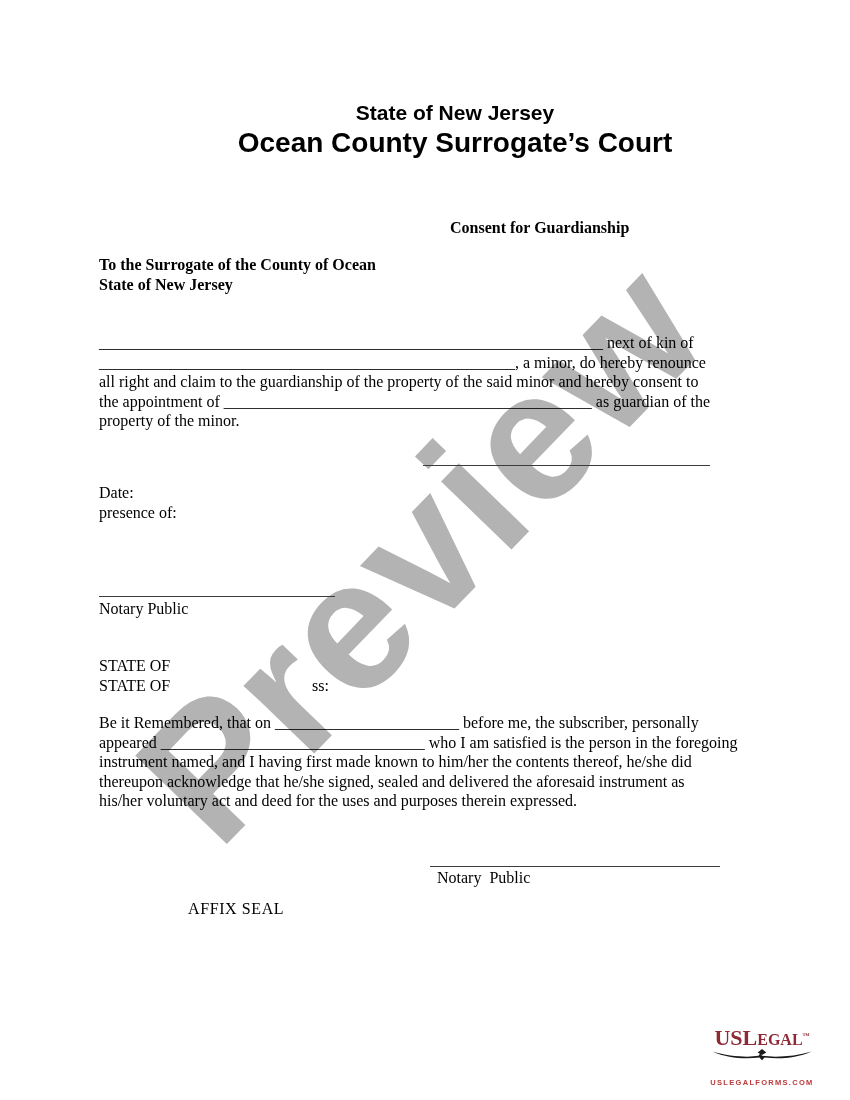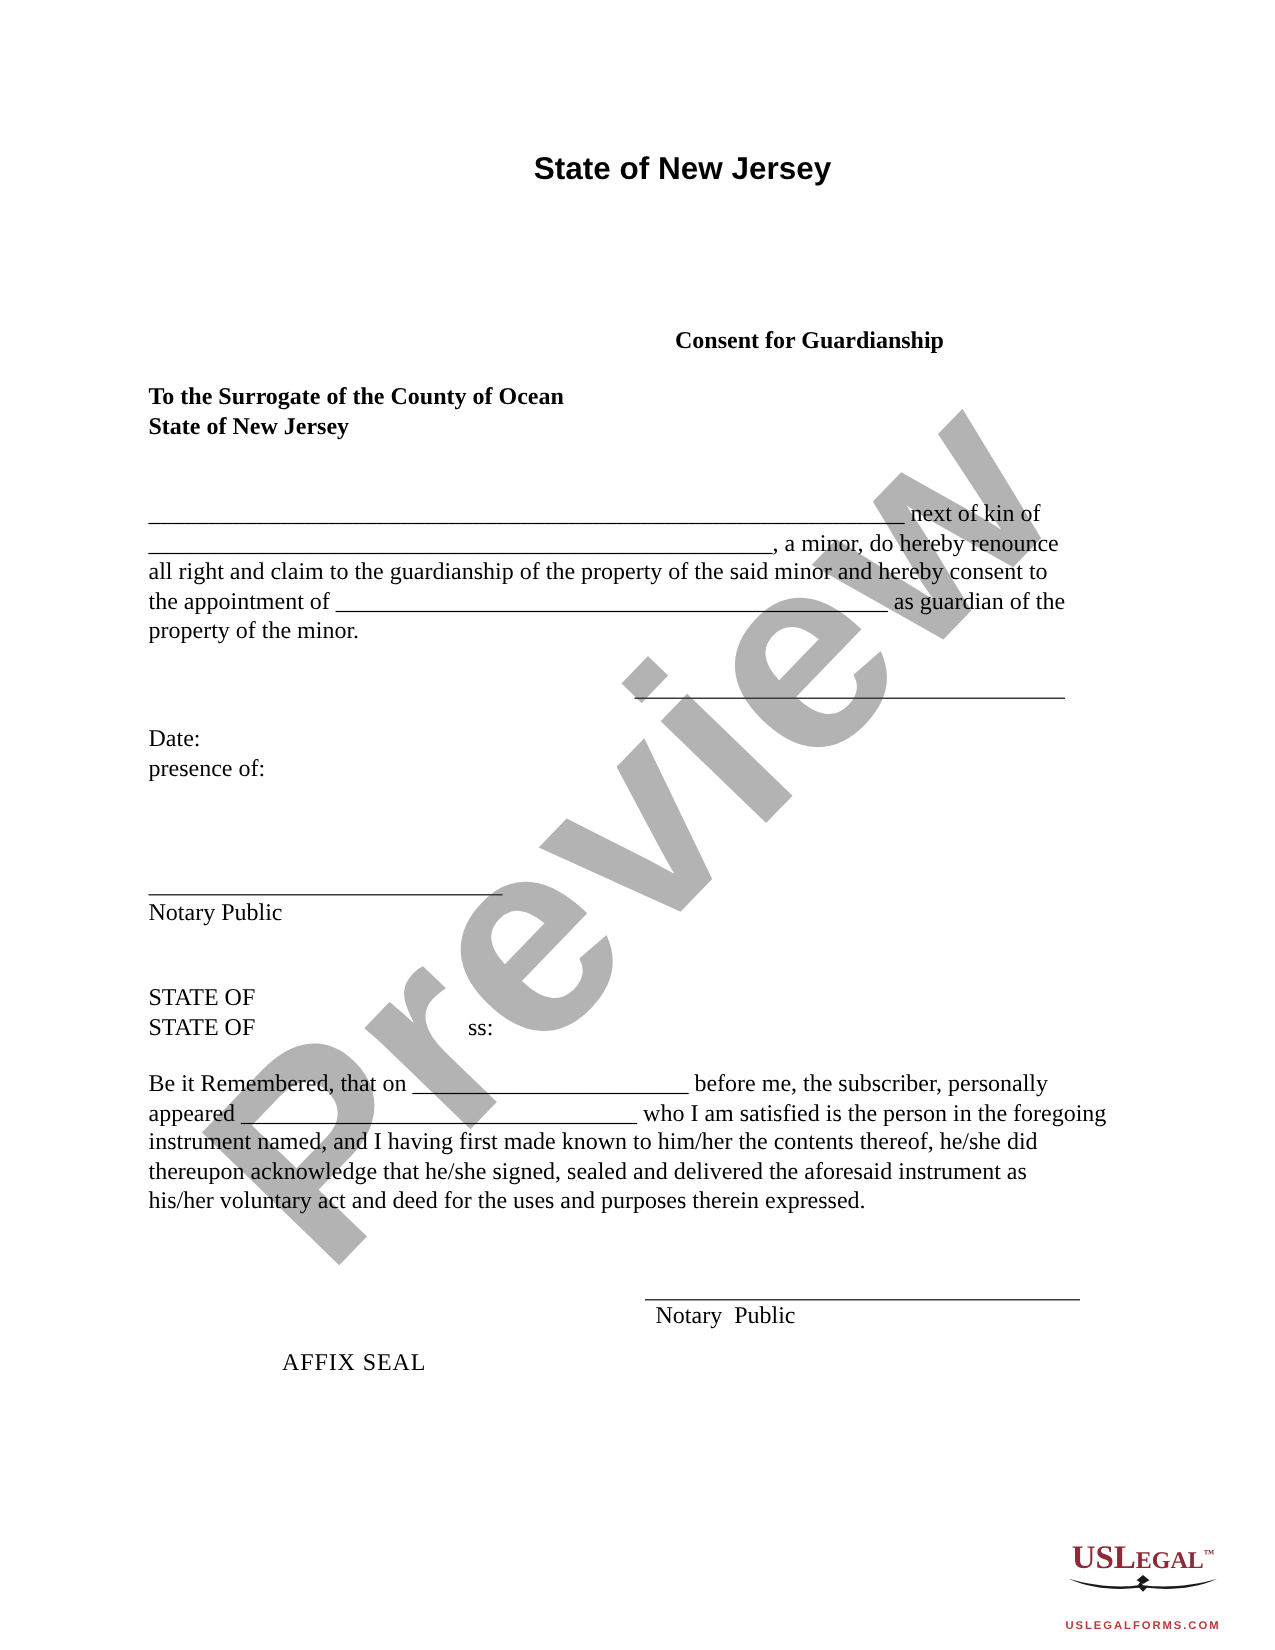--- a/index.html
+++ b/index.html
@@ -56,20 +56,21 @@
 <body>
 
 <div class="page">
 
   <div class="watermark">Preview</div>
 
   <div class="content">
 
     <div class="abs header">
       <div class="header-state">State of New Jersey</div>
+      <div class="header-court">Ocean County Surrogate’s Court</div>
     </div>
 
     <div class="abs form-title">Consent for Guardianship</div>
 
     <div class="abs addressee">
       <div>To the Surrogate of the County of Ocean</div>
       <div>State of New Jersey</div>
     </div>
 
     <div class="abs para consent-para">

